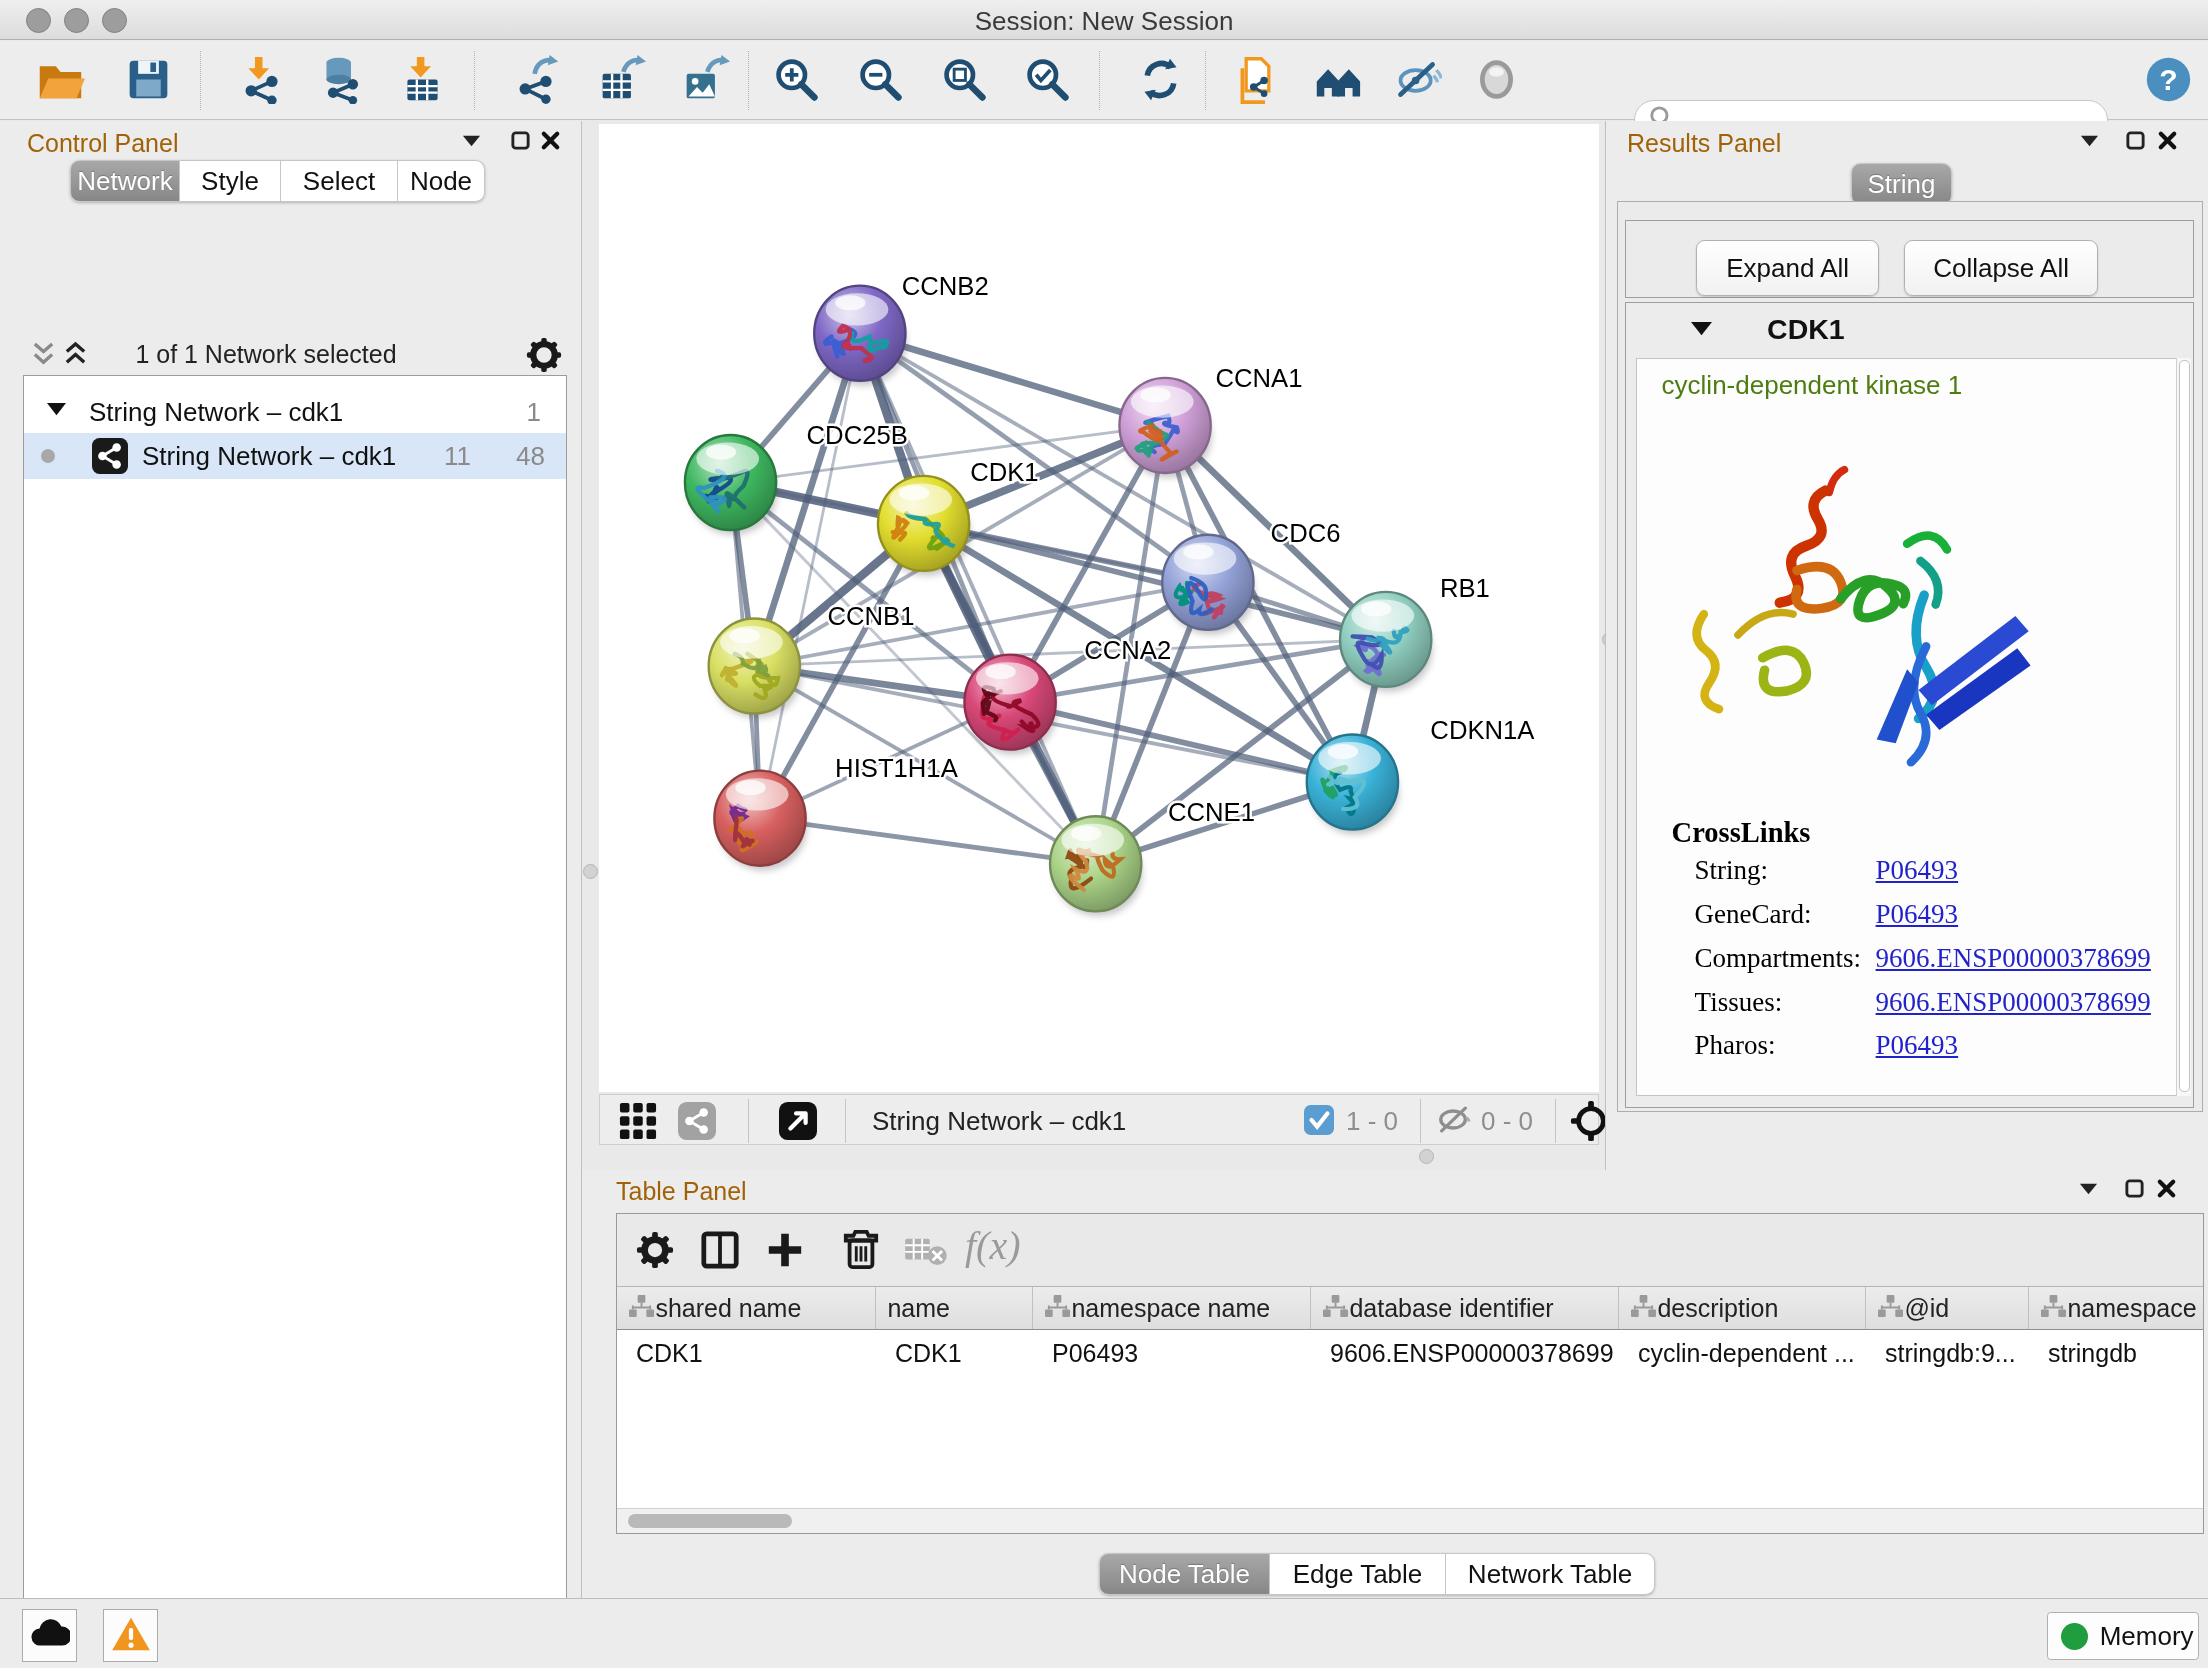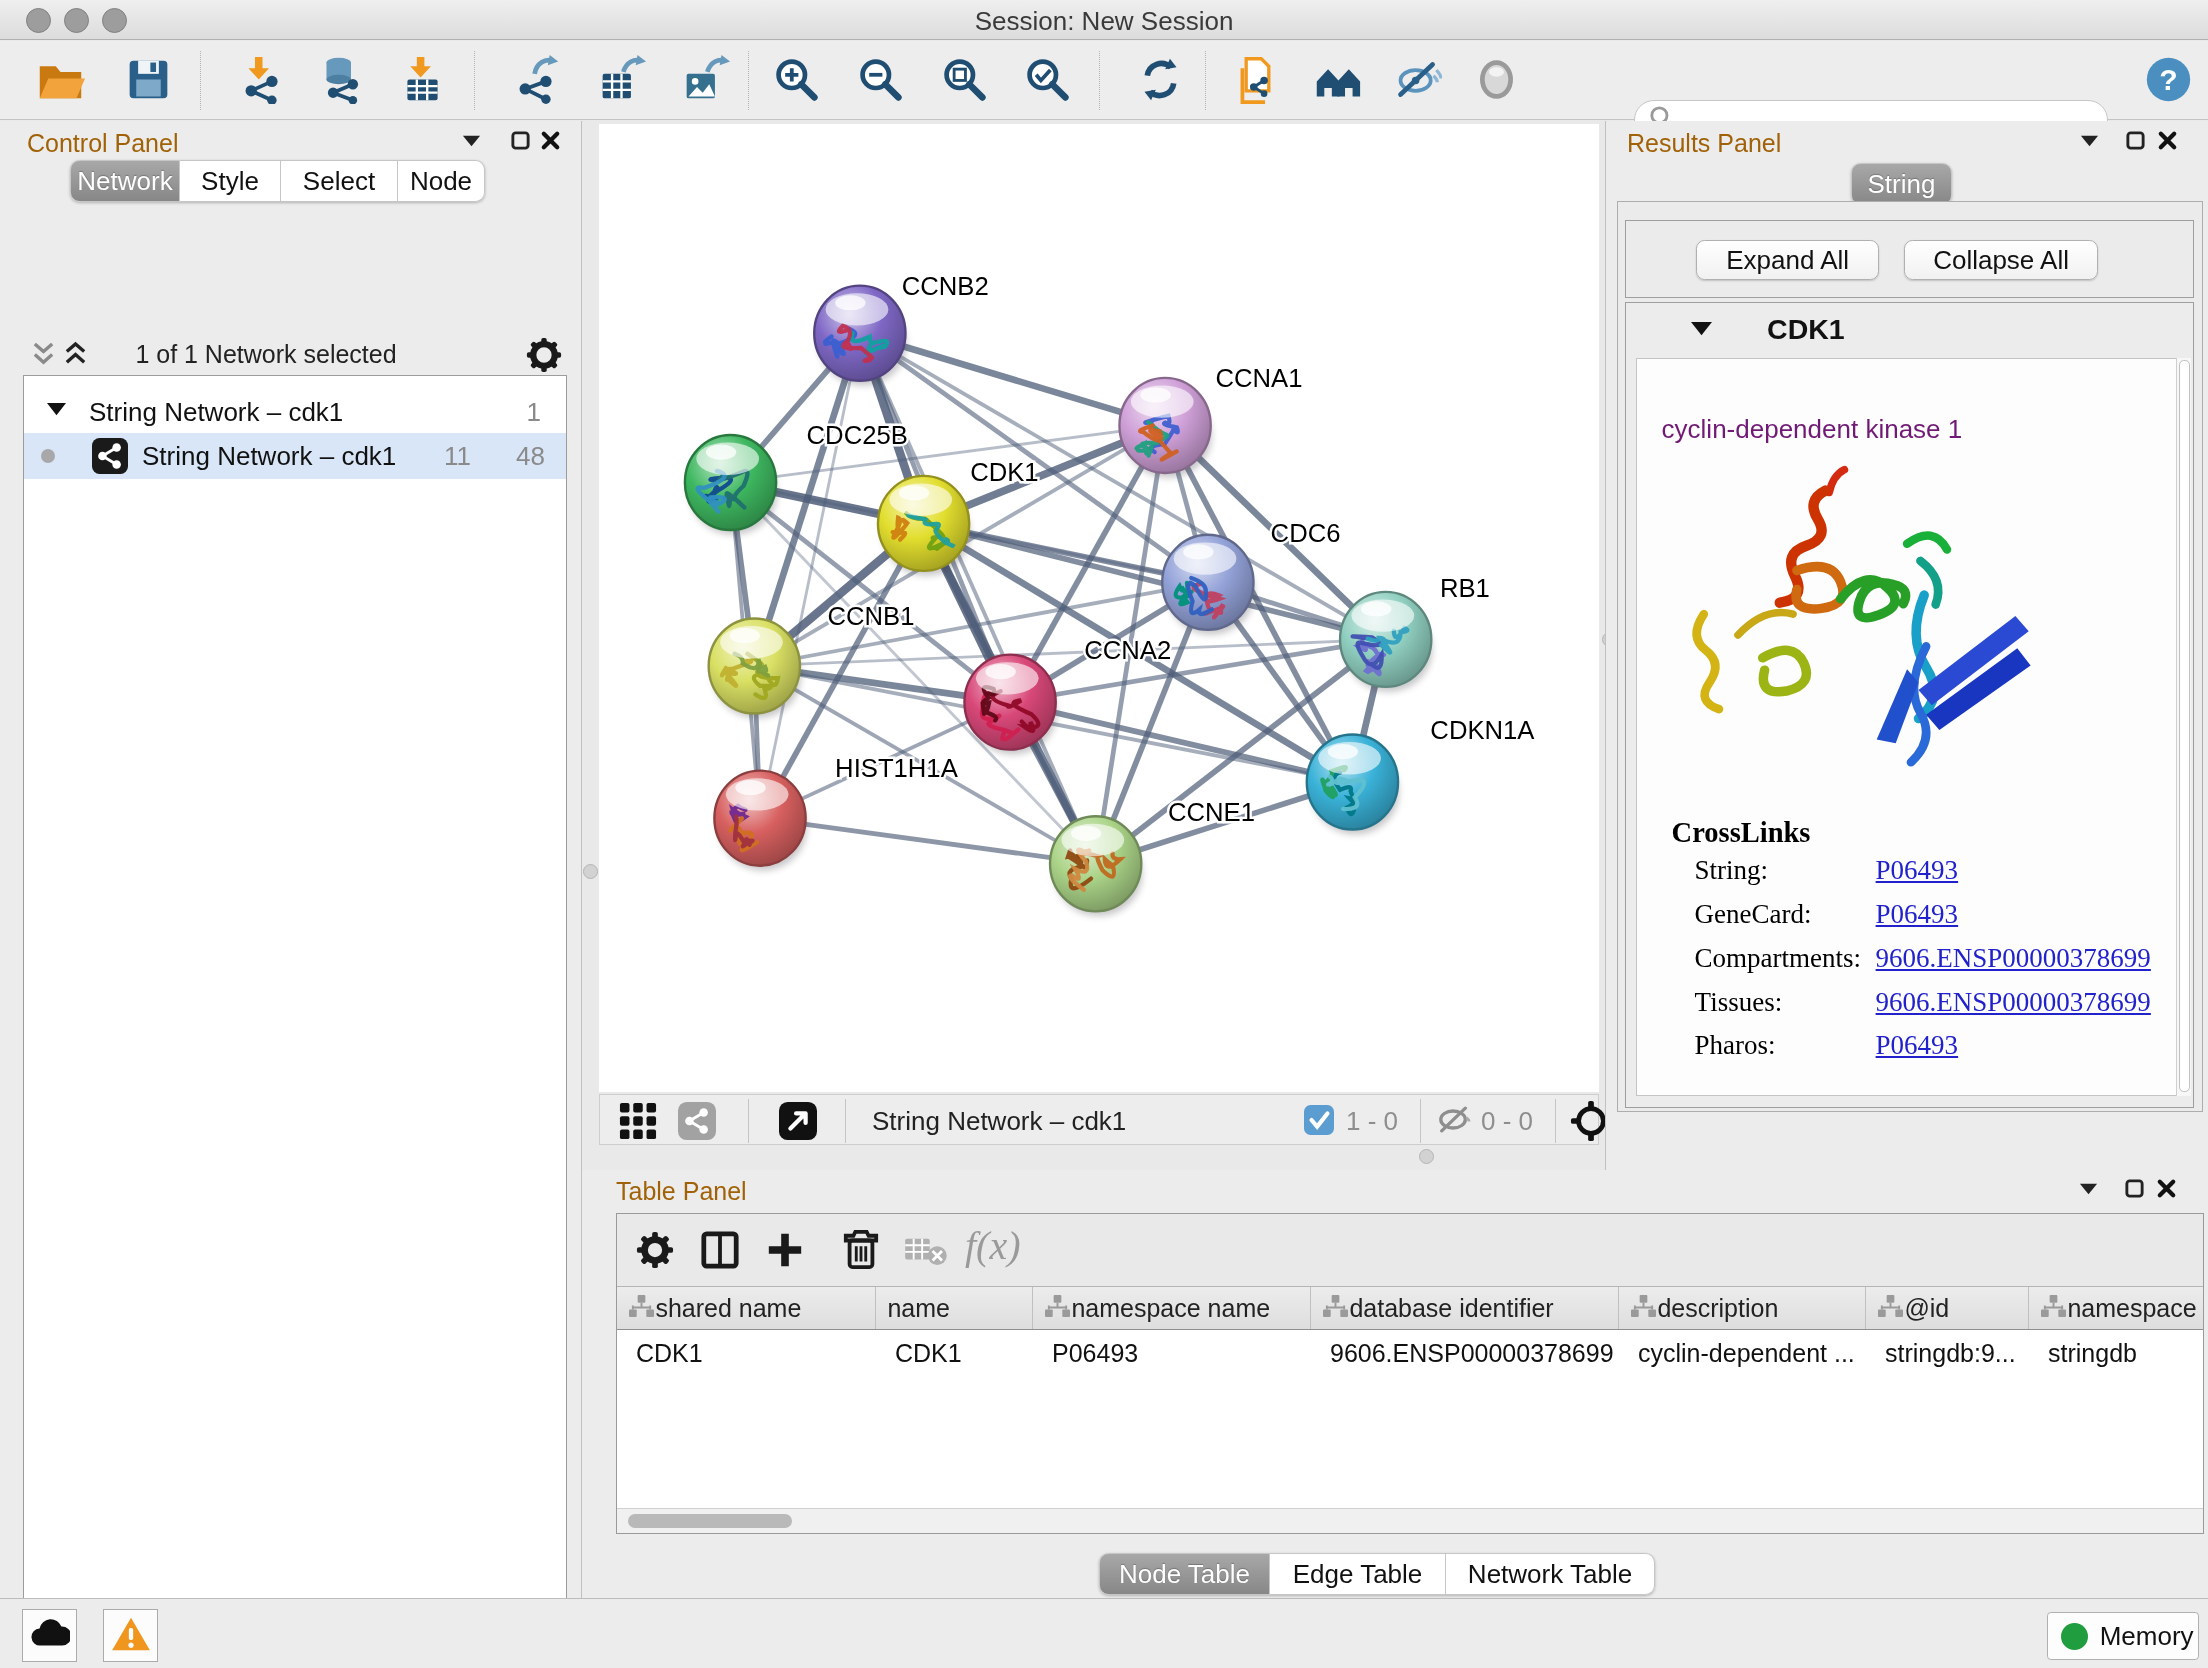--- a/index.html
+++ b/index.html
@@ -76,31 +76,31 @@
     stroke-width:5px; font-family:"Liberation Sans",sans-serif; }
 
   
   .results-panel { position:absolute; left:1605px; top:121px; width:604px; height:1049px;
     background:#ececec; border-left:1px solid #c0c0c0; }
   .rp-title { position:absolute; left:21px; top:7.6px; }
   .rp-outer { position:absolute; left:10.5px; top:80px; width:586px; height:911px;
     background:#ebebeb; border:1px solid #adadad; }
   .rp-box1 { position:absolute; left:7.6px; top:18px; width:569px; height:78px;
     border:1px solid #9e9e9e; }
-  .rp-btn { position:absolute; top:19px; height:40px; background:linear-gradient(#ffffff,#f1f1f1);
+  .rp-btn { position:absolute; top:19px; height:56px; background:linear-gradient(#ffffff,#f1f1f1);
     border:1px solid #b0b0b0; border-radius:8.6px; font-size:26px; color:#111;
     display:flex; align-items:center; justify-content:center;
     box-shadow:0 1px 1.9px rgba(0,0,0,.18); }
   .rp-box2 { position:absolute; left:7.6px; top:100px; width:569px; height:806px;
     border:1px solid #9e9e9e; background:#ececec; }
   .rp-gene-head { position:absolute; left:0; right:0; top:0; height:55px; }
   .rp-gene-sym { position:absolute; left:141px; top:9.5px; font-size:28.5px; font-weight:bold; color:#111; }
   .rp-card { position:absolute; left:9.5px; top:55px; width:542px; height:738px;
     background:#fdfdfd; border:1px solid #c4c4c4; }
-  .rp-desc { position:absolute; left:25px; top:11.4px; font-size:26px; color:#701a75;margin-top:44px; }
+  .rp-desc { position:absolute; left:25px; top:11.4px; font-size:26px; color:#4d7c0f; }
   .rp-scroll { position:absolute; right:1.9px; top:55px; width:15px; height:738px;
     background:#f7f7f7; border-left:1px solid #cfcfcf; }
   .rp-scroll .thumb { position:absolute; left:1.9px; top:1.9px; width:10.5px; height:732px;
     background:#ffffff; border:1px solid #c0c0c0; border-radius:4.8px; }
   .xl { font-family:"Liberation Serif","DejaVu Serif",serif; }
   .xl-title { position:absolute; left:35px; top:458px; font-size:28.5px; font-weight:bold; color:#000; }
   .xl-row { position:absolute; left:0; width:100%; height:40px; }
   .xl-label { position:absolute; left:58px; font-size:27px; color:#000; }
   .xl-link { position:absolute; left:239px; font-size:27px; text-decoration:underline; }
 

